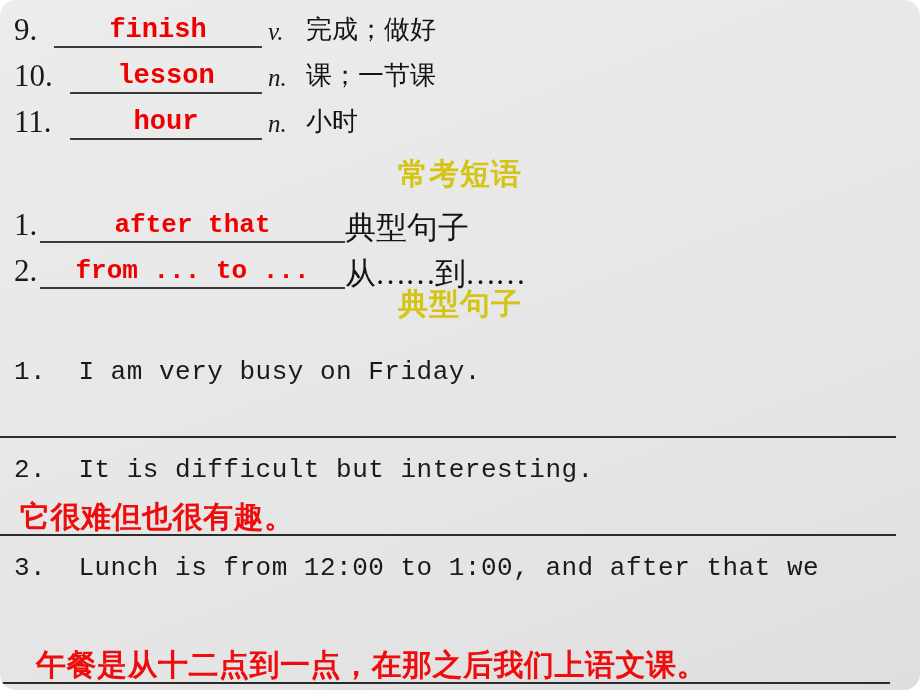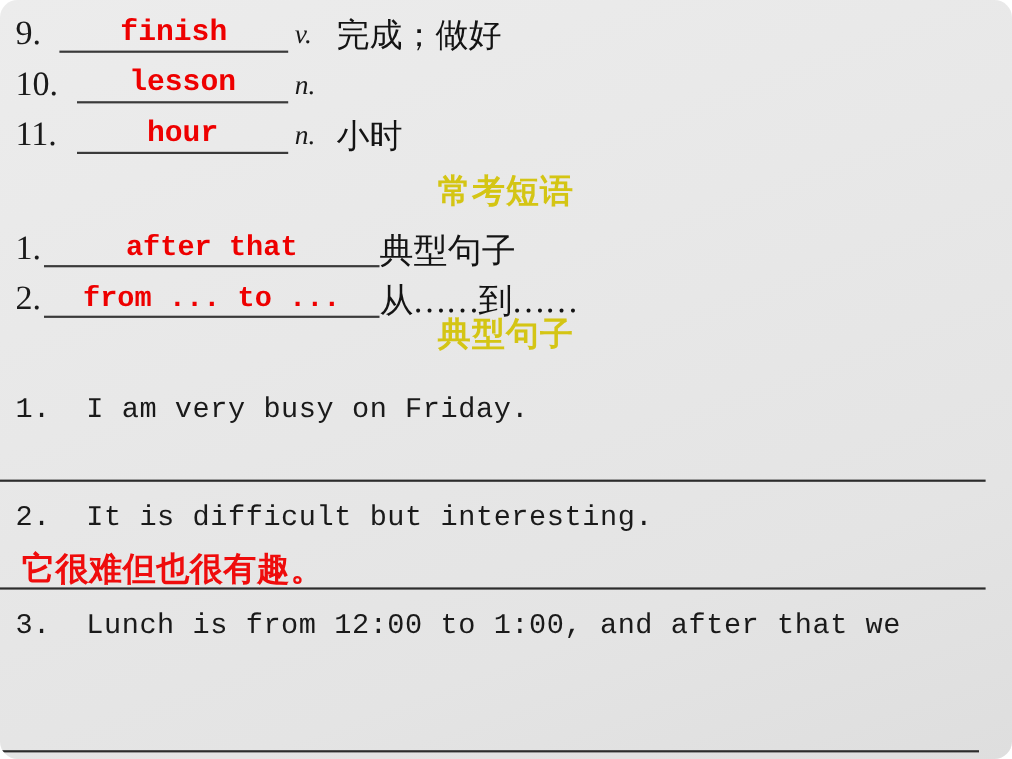--- a/index.html
+++ b/index.html
@@ -36,21 +36,21 @@
   }
   .pos {
     font-family: "Liberation Serif", serif;
     font-style: italic;
     font-size: 25px;
     color: #1a1a1a;
     white-space: pre;
   }
   .cn {
     font-family: "Liberation Serif", serif;
-    font-size: 30px;
+    font-size: 26px;
     color: #141414;
     white-space: pre;
   }
   .answer {
     font-family: "Liberation Mono", "DejaVu Sans Mono", monospace;
     font-size: 27px;
     font-weight: bold;
     color: #ee0000;
     white-space: pre;
   }
@@ -156,20 +156,21 @@
     <span class="pos" style="left:268px;">v.</span>
     <span class="cn" style="left:306px;">完成；做好</span>
   </div>
 
   <div class="vocab-row" style="top:54px;">
     <span class="num">10.</span>
     <span class="blank" style="left:70px; top:4px; width:192px;">
       <span class="answer">lesson</span>
     </span>
     <span class="pos" style="left:268px;">n.</span>
+    <span class="cn" style="left:306px;">课；一节课</span>
   </div>
 
   <div class="vocab-row" style="top:100px;">
     <span class="num">11.</span>
     <span class="blank" style="left:70px; top:4px; width:192px;">
       <span class="answer">hour</span>
     </span>
     <span class="pos" style="left:268px;">n.</span>
     <span class="cn" style="left:306px;">小时</span>
   </div>
@@ -196,14 +197,15 @@
 
   <div class="sentence-en" style="top:357px;">1.  I am very busy on Friday.</div>
   <div class="sentence-cn-line" style="top:398px; left:0px; width:896px; height:38px;"></div>
 
   <div class="sentence-en" style="top:455px;">2.  It is difficult but interesting.</div>
   <div class="sentence-cn-line" style="top:496px; left:0px; width:896px; height:38px;"></div>
   <div class="sentence-cn" style="top:497px; left:20px;">它很难但也很有趣。</div>
 
   <div class="sentence-en" style="top:553px;">3.  Lunch is from 12:00 to 1:00, and after that we</div>
   <div class="sentence-cn-line" style="top:644px; left:0px; width:890px; height:38px;"></div>
+  <div class="sentence-cn" style="top:645px; left:36px;">午餐是从十二点到一点，在那之后我们上语文课。</div>
 
 </div>
 
 </body></html>

